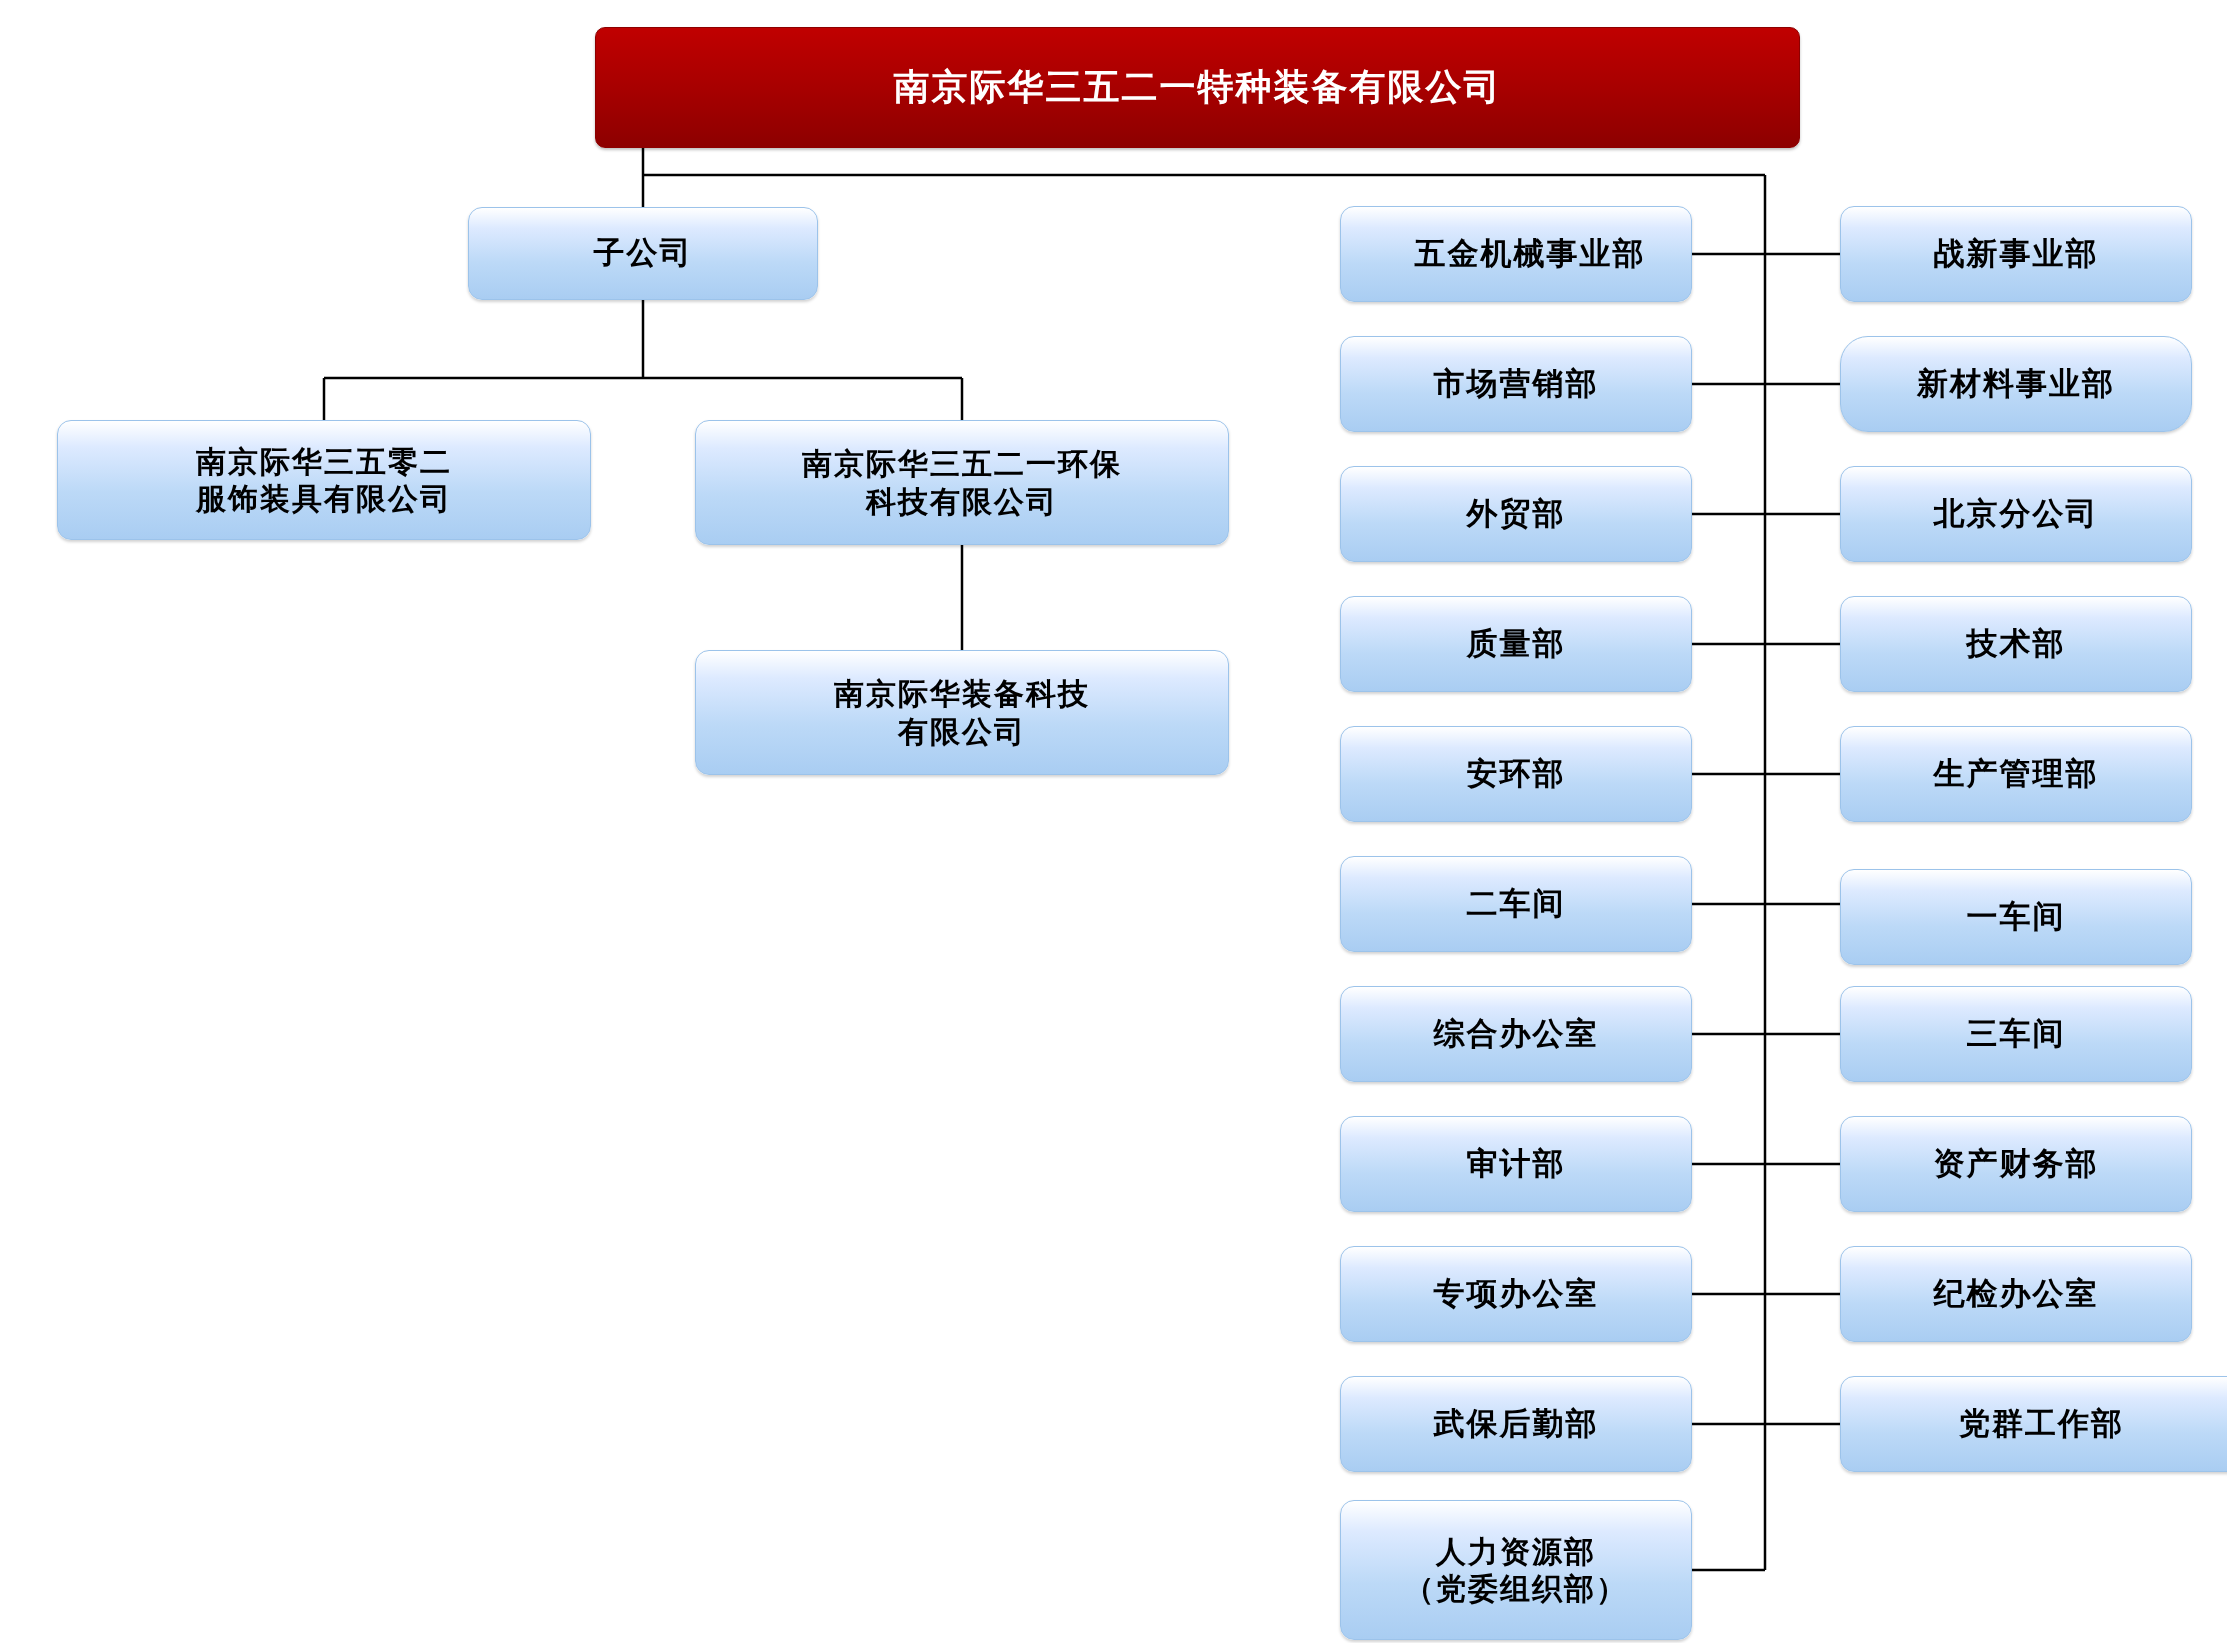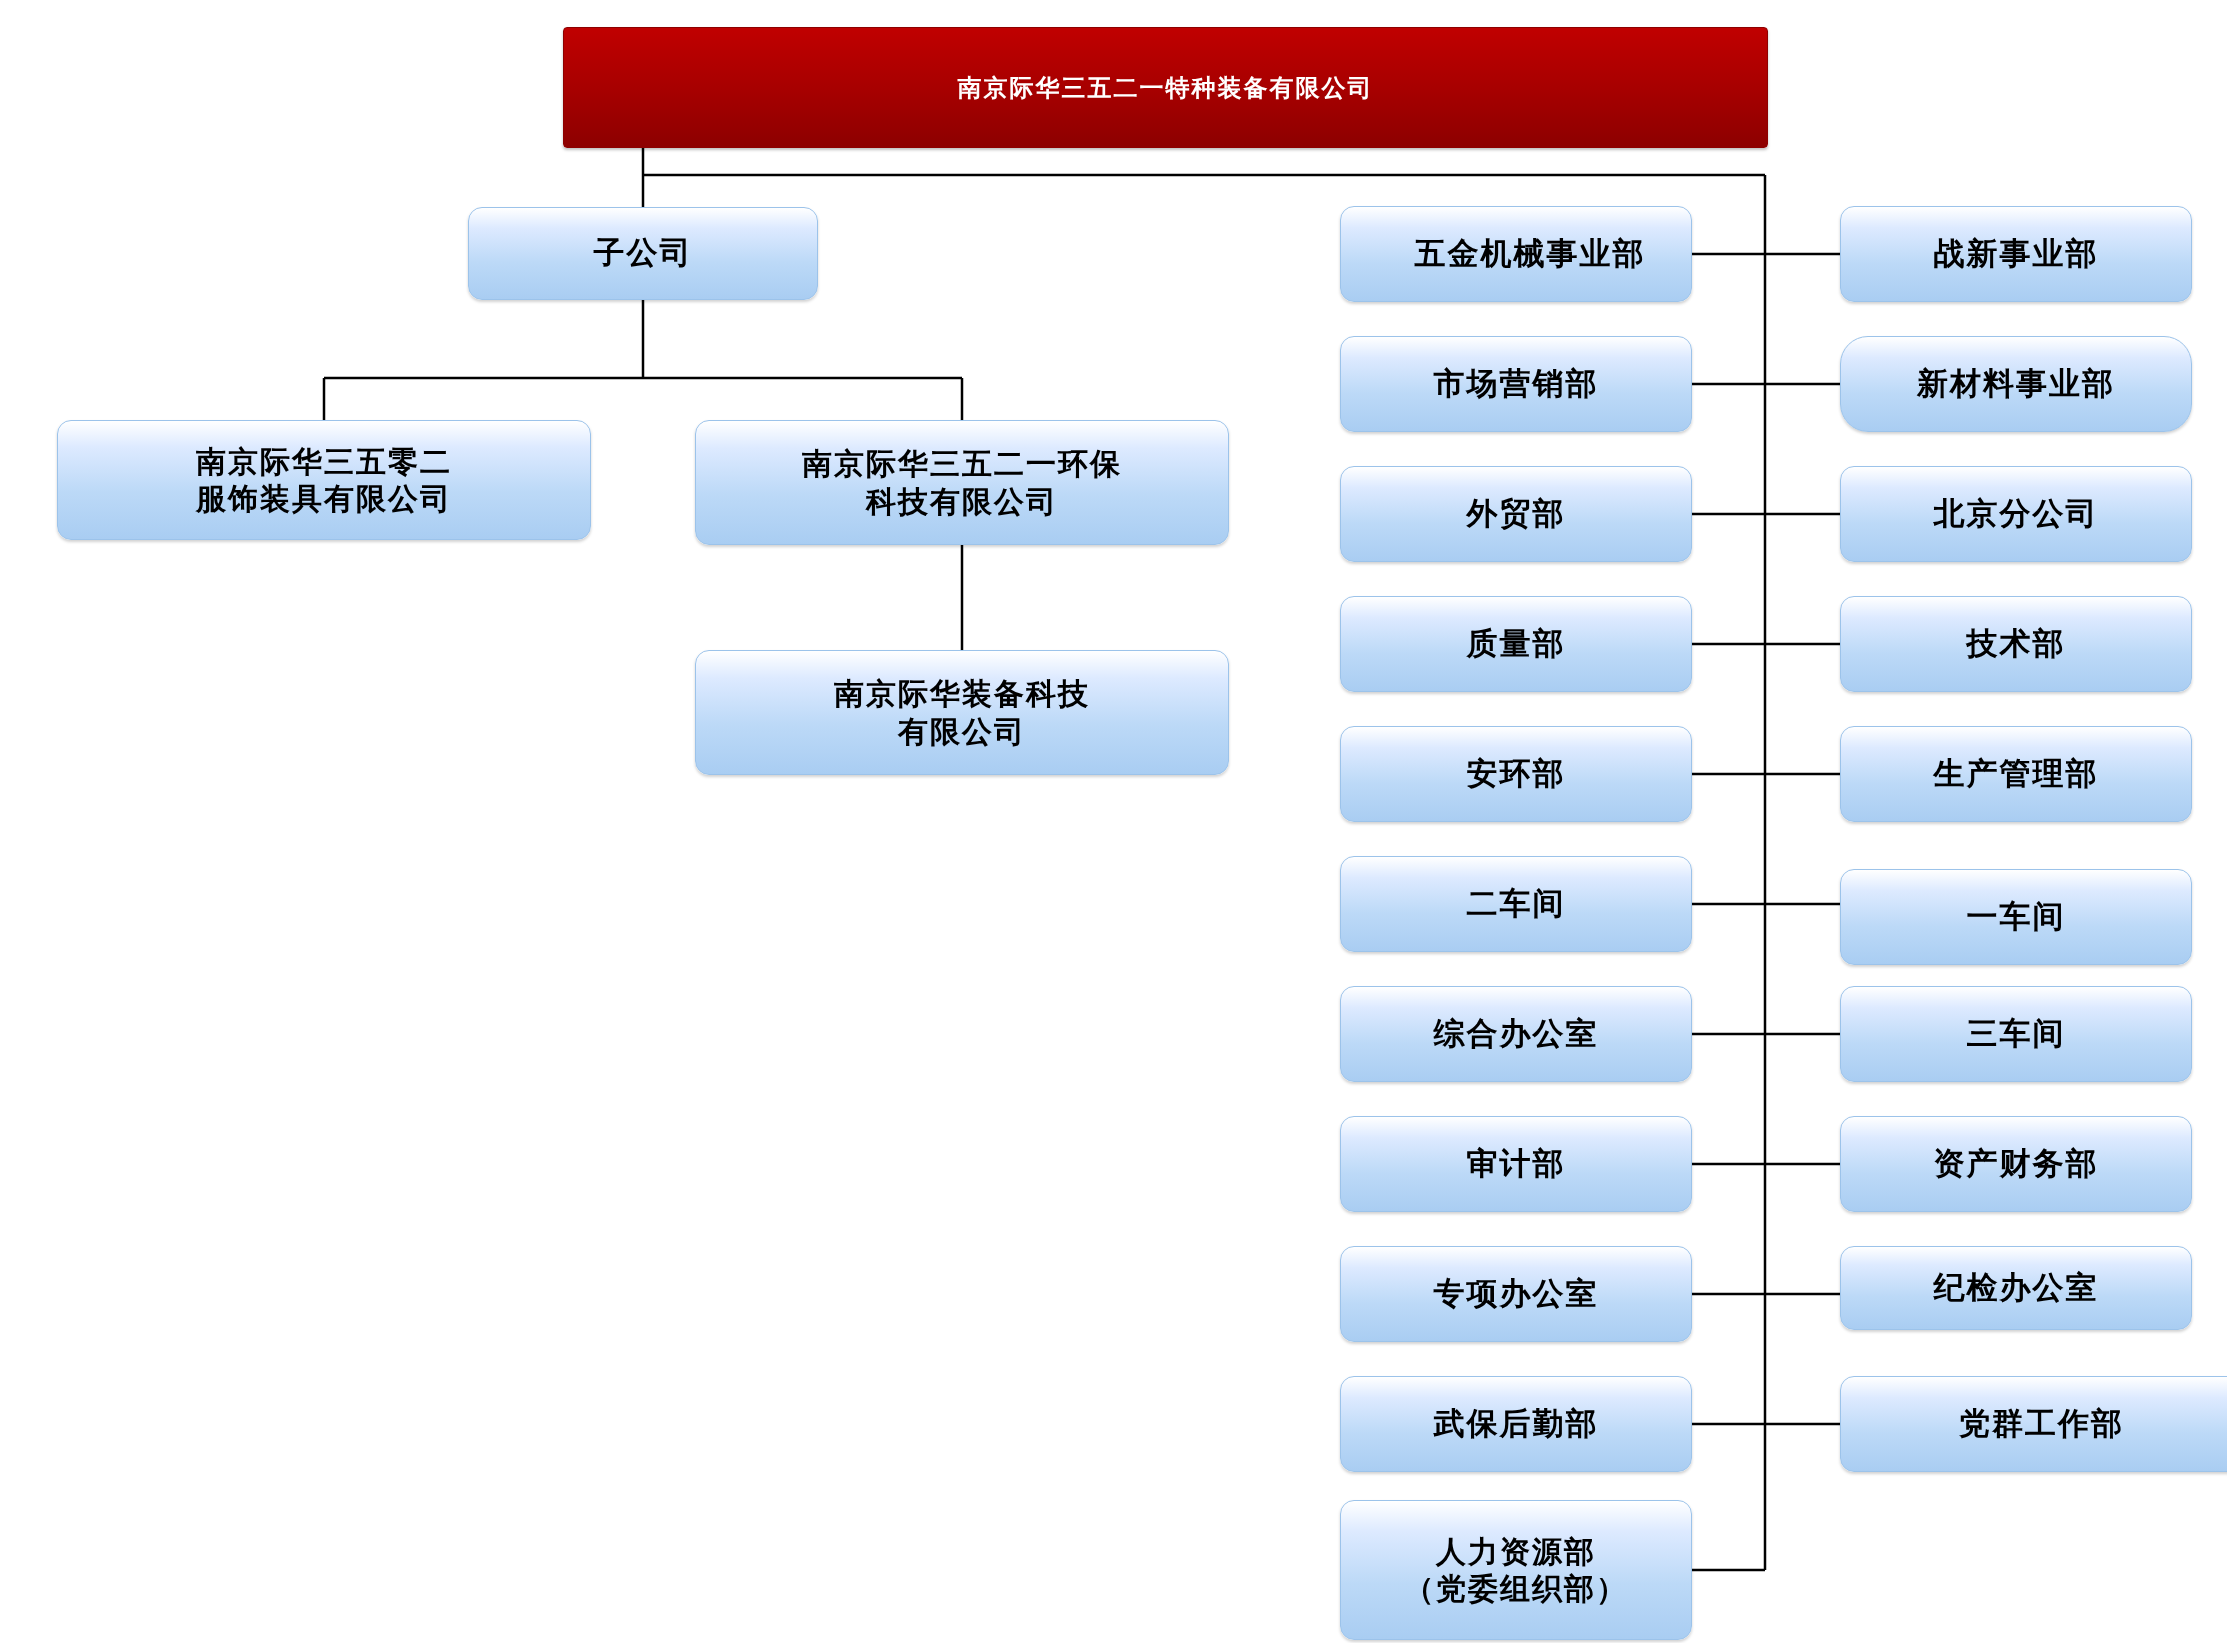--- a/index.html
+++ b/index.html
@@ -27,23 +27,24 @@
     border-radius: 14px;
     line-height: 1.25;
     white-space: pre-line;
     font-weight: bold;
     letter-spacing: 2px;
   }
   .node.root {
     background: linear-gradient(180deg, #c00000 0%, #a50000 55%, #8d0000 100%);
     color: #ffffff;
     border: 1px solid #8d0000;
-    font-size: 24px;
-    border-radius: 4px;
+    font-size: 36px;
+    border-radius: 10px;
     box-shadow: 0 2px 3px rgba(0,0,0,0.25);
+    margin-left: 32px;
   }
   .node.blue {
     background: linear-gradient(180deg, #ffffff 0%, #ddeaff 22%, #bcd9f7 60%, #a9cdf2 100%);
     color: #000000;
     border: 1px solid #9cc3ea;
     font-size: 31px;
     box-shadow: 0 2px 3px rgba(0,0,0,0.18);
   }
   .node.blue.small {
     font-size: 30px;
@@ -131,16 +132,16 @@
 （党委组织部）</div>
 
   <div class="node blue" style="left:1840px; top:206px; width:352px; height:96px;">战新事业部</div>
   <div class="node blue" style="left:1840px; top:336px; width:352px; height:96px;border-radius:28px;">新材料事业部</div>
   <div class="node blue" style="left:1840px; top:466px; width:352px; height:96px;">北京分公司</div>
   <div class="node blue" style="left:1840px; top:596px; width:352px; height:96px;">技术部</div>
   <div class="node blue" style="left:1840px; top:726px; width:352px; height:96px;">生产管理部</div>
   <div class="node blue" style="left:1840px; top:856px; width:352px; height:96px;margin-top:13px;">一车间</div>
   <div class="node blue" style="left:1840px; top:986px; width:352px; height:96px;">三车间</div>
   <div class="node blue" style="left:1840px; top:1116px; width:352px; height:96px;">资产财务部</div>
-  <div class="node blue" style="left:1840px; top:1246px; width:352px; height:84px;">纪检办公室</div>
+  <div class="node blue" style="left:1840px; top:1246px; width:352px; height:96px;">纪检办公室</div>
   <div class="node blue" style="left:1840px; top:1376px; width:403px; height:96px;">党群工作部</div>
 
 </div>
 
 </body></html>

